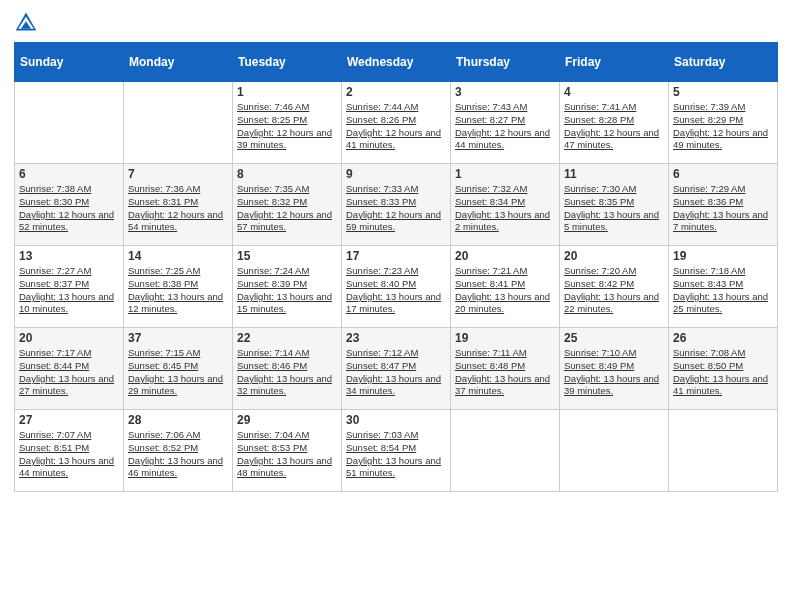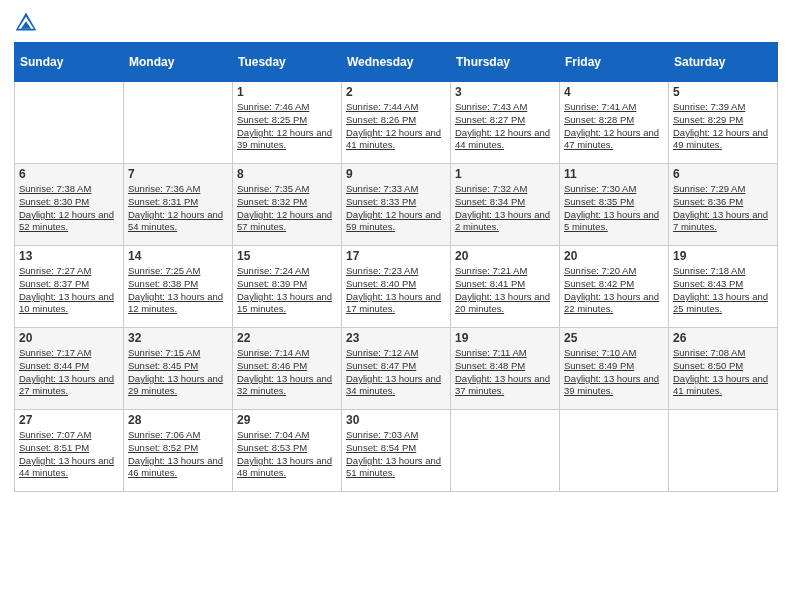--- a/index.html
+++ b/index.html
@@ -211,21 +211,21 @@
             <span class="day-number">19</span>
             <div class="day-info">Sunrise: 7:18 AM<br>Sunset: 8:43 PM<br>Daylight: 13 hours and 25 minutes.</div>
           </td>
         </tr>
         <tr class="row-shade">
           <td>
             <span class="day-number">20</span>
             <div class="day-info">Sunrise: 7:17 AM<br>Sunset: 8:44 PM<br>Daylight: 13 hours and 27 minutes.</div>
           </td>
           <td>
-            <span class="day-number">32</span>
+            <span class="day-number">37</span>
             <div class="day-info">Sunrise: 7:15 AM<br>Sunset: 8:45 PM<br>Daylight: 13 hours and 29 minutes.</div>
           </td>
           <td>
             <span class="day-number">22</span>
             <div class="day-info">Sunrise: 7:14 AM<br>Sunset: 8:46 PM<br>Daylight: 13 hours and 32 minutes.</div>
           </td>
           <td>
             <span class="day-number">23</span>
             <div class="day-info">Sunrise: 7:12 AM<br>Sunset: 8:47 PM<br>Daylight: 13 hours and 34 minutes.</div>
           </td>

